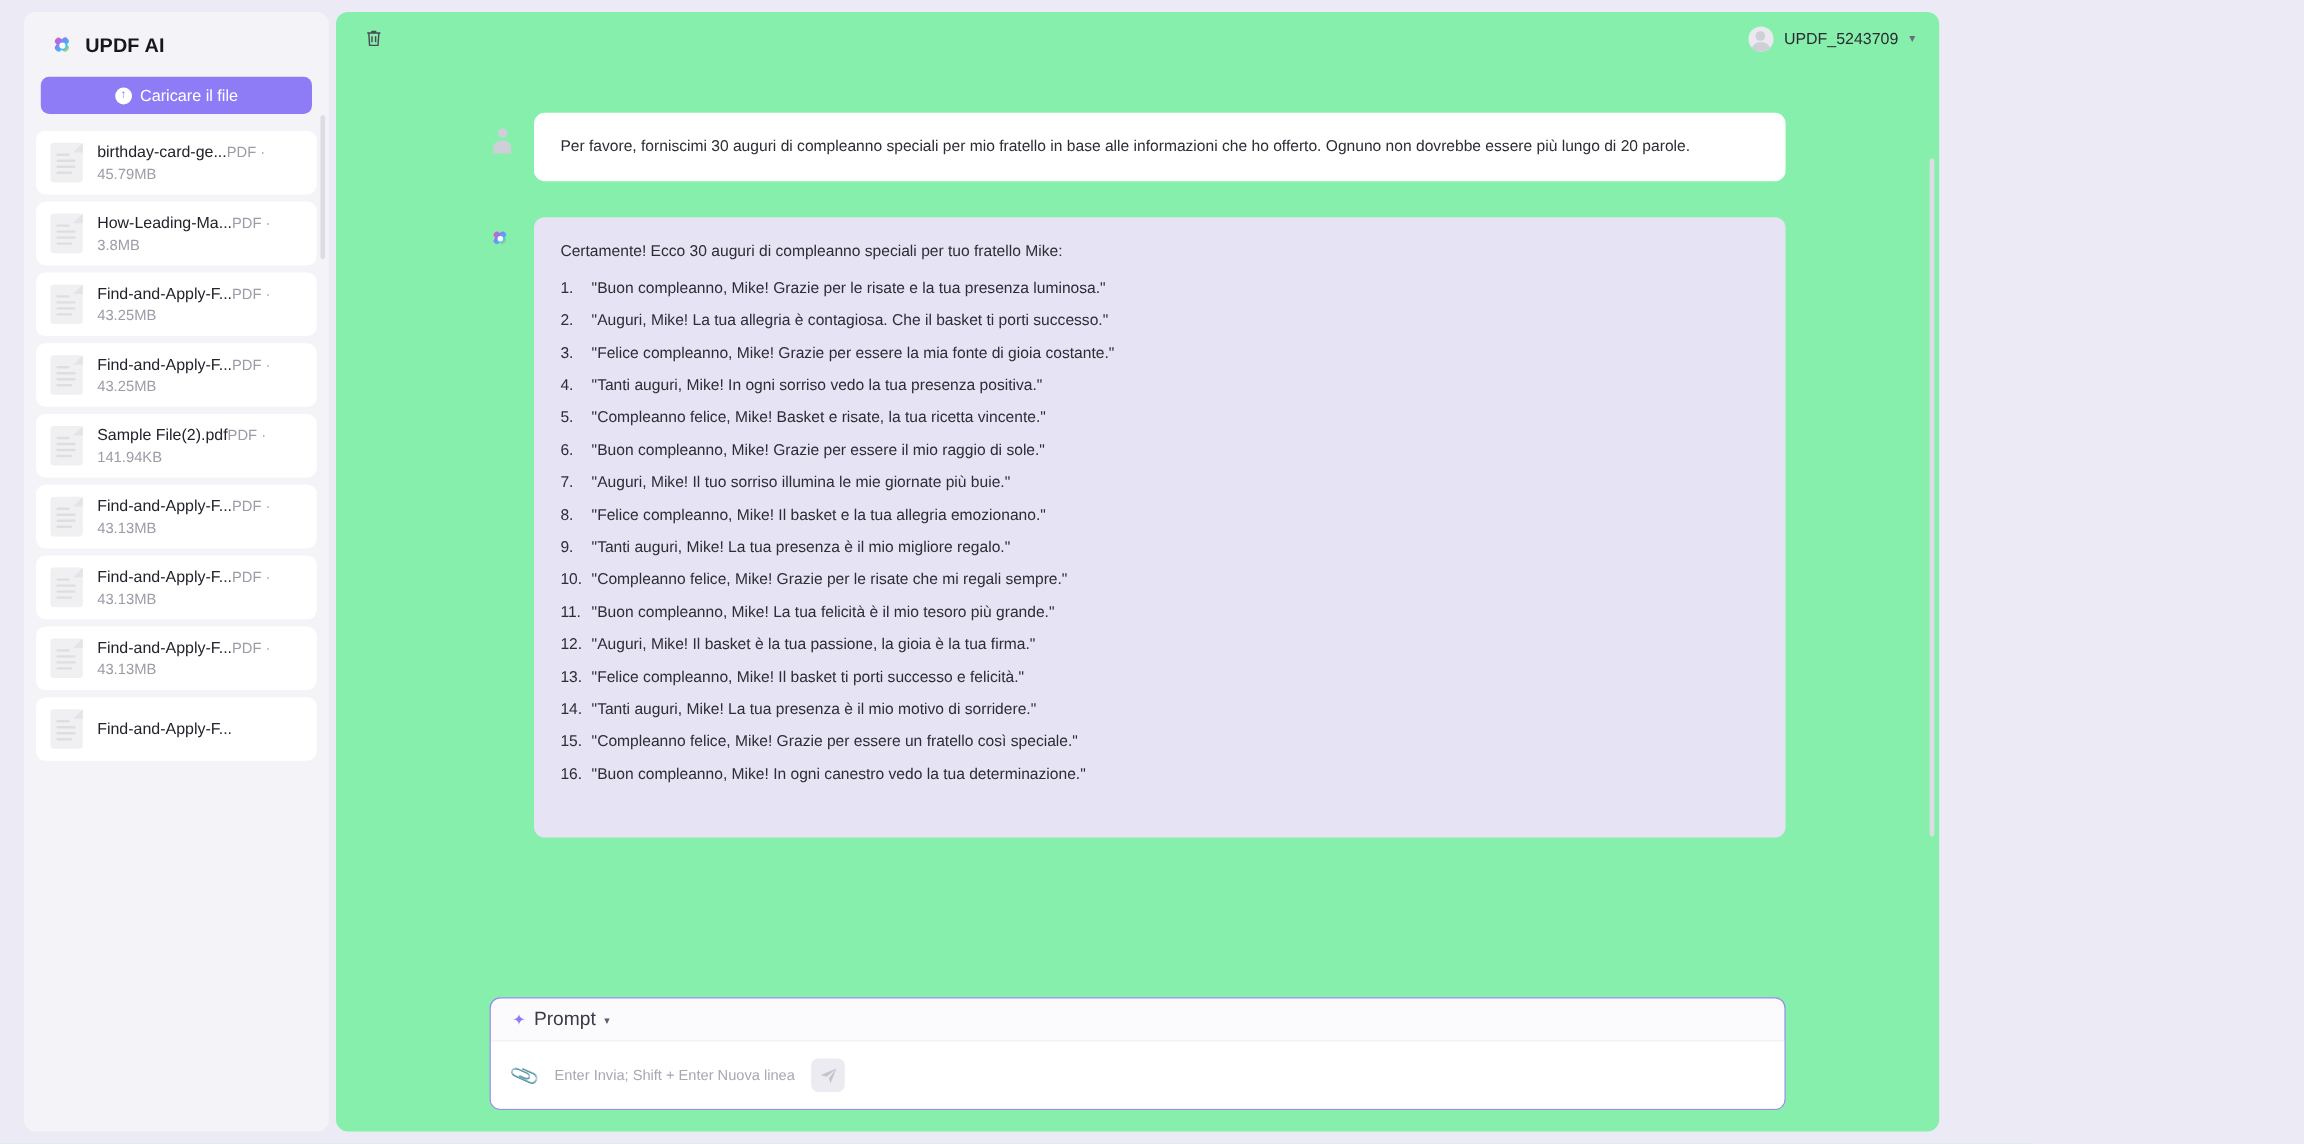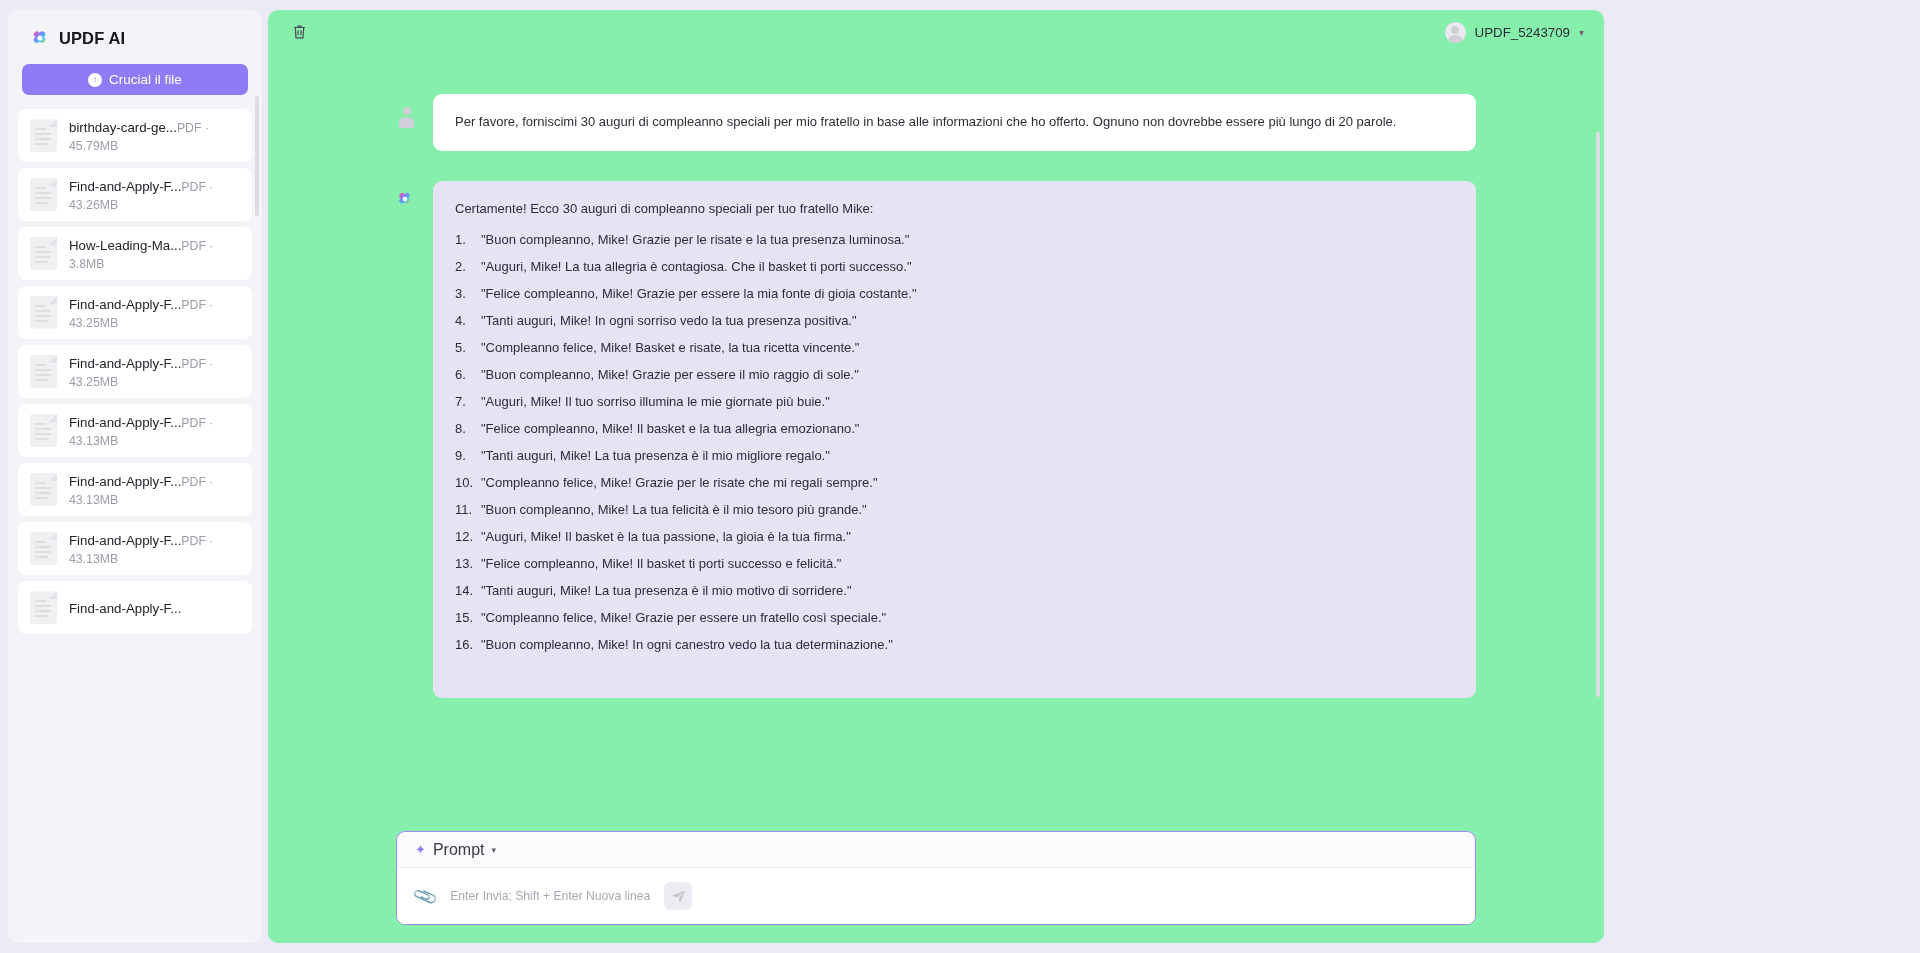--- a/index.html
+++ b/index.html
@@ -2,21 +2,21 @@
 <html><head>
 <meta charset="utf-8">
 <style>
   * { box-sizing: border-box; margin: 0; padding: 0; }
   html, body {
     width: 1920px; height: 953px;
     font-family: "Liberation Sans", sans-serif;
     background: #eceaf5;
     overflow: hidden;
   }
-  .app { display: flex; width: 1612px; height: 953px; padding: 8px 8px 8px 0; gap: 0; }
+  .app { display: flex; width: 1612px; height: 953px; padding: 8px 8px 8px 0; gap: 0; margin-left: 12px; }
 
   
   .sidebar {
     width: 254px; flex: 0 0 254px;
     background: #f4f4f8;
     border-radius: 10px;
     margin: 2px 0 2px 8px;
     display: flex; flex-direction: column;
     overflow: hidden;
     position: relative;
@@ -202,68 +202,68 @@
           </defs>
           <path fill="url(#lg)" d="M6.2 2.2a3 3 0 0 1 4.2 0l.6.6.6-.6a3 3 0 0 1 4.3 4.3l-.6.6.6.6a3 3 0 0 1-4.3 4.3l-.6-.6-.6.6a3 3 0 0 1-4.2-4.3l.5-.6-.5-.6a3 3 0 0 1 0-4.3z" transform="translate(-1.5,2)"></path>
           <circle cx="10" cy="10" r="2.6" fill="#ffffff"></circle>
         </svg>
       </span>
       <span class="brand-title">UPDF AI</span>
     </div>
 
     <button class="upload-btn">
       <span class="upload-ico">↑</span>
-      <span>Crucial il file</span>
+      <span>Caricare il file</span>
     </button>
 
     <div class="file-list" id="file-list">
         <div class="file-item">
           <span class="file-ico">
             <i></i>
             <i></i>
             <i></i>
             <i></i>
           </span>
           <span class="file-meta"><span class="file-name">birthday-card-ge...</span><span class="file-sub">PDF · 45.79MB</span></span>
         </div>
         <div class="file-item">
           <span class="file-ico">
             <i></i>
             <i></i>
             <i></i>
             <i></i>
           </span>
-          <span class="file-meta"><span class="file-name">Find-and-Apply-F...</span><span class="file-sub">PDF · 43.26MB</span></span>
-        </div>
-        <div class="file-item">
-          <span class="file-ico">
-            <i></i>
-            <i></i>
-            <i></i>
-            <i></i>
-          </span>
           <span class="file-meta"><span class="file-name">How-Leading-Ma...</span><span class="file-sub">PDF · 3.8MB</span></span>
         </div>
         <div class="file-item">
           <span class="file-ico">
             <i></i>
             <i></i>
             <i></i>
             <i></i>
           </span>
           <span class="file-meta"><span class="file-name">Find-and-Apply-F...</span><span class="file-sub">PDF · 43.25MB</span></span>
         </div>
         <div class="file-item">
           <span class="file-ico">
             <i></i>
             <i></i>
             <i></i>
             <i></i>
           </span>
           <span class="file-meta"><span class="file-name">Find-and-Apply-F...</span><span class="file-sub">PDF · 43.25MB</span></span>
+        </div>
+        <div class="file-item">
+          <span class="file-ico">
+            <i></i>
+            <i></i>
+            <i></i>
+            <i></i>
+          </span>
+          <span class="file-meta"><span class="file-name">Sample File(2).pdf</span><span class="file-sub">PDF · 141.94KB</span></span>
         </div>
         <div class="file-item">
           <span class="file-ico">
             <i></i>
             <i></i>
             <i></i>
             <i></i>
           </span>
           <span class="file-meta"><span class="file-name">Find-and-Apply-F...</span><span class="file-sub">PDF · 43.13MB</span></span>
         </div>

